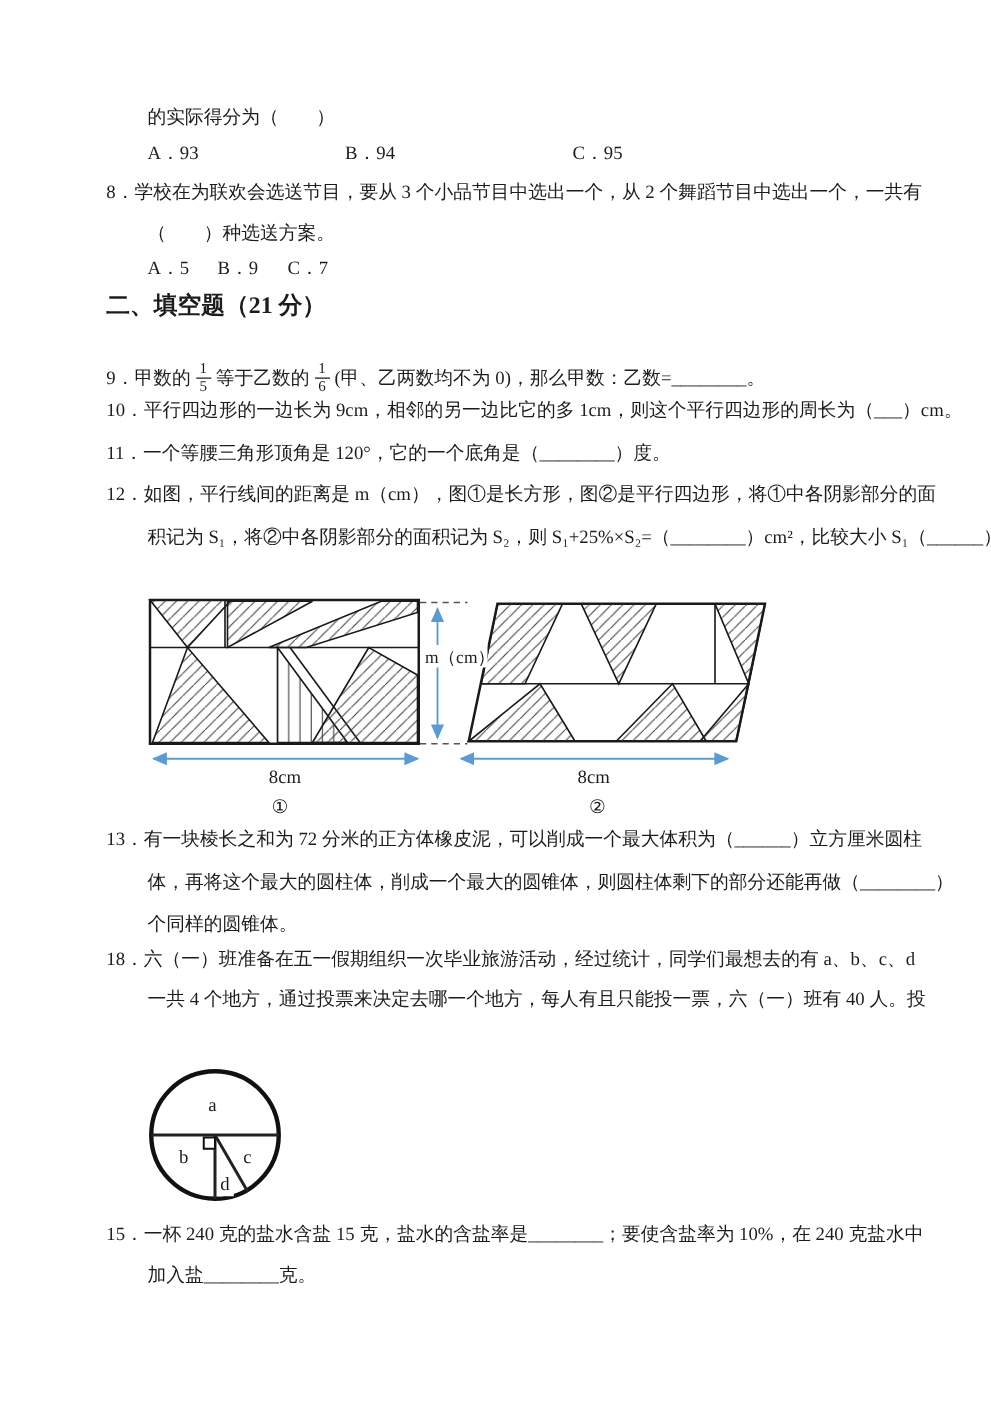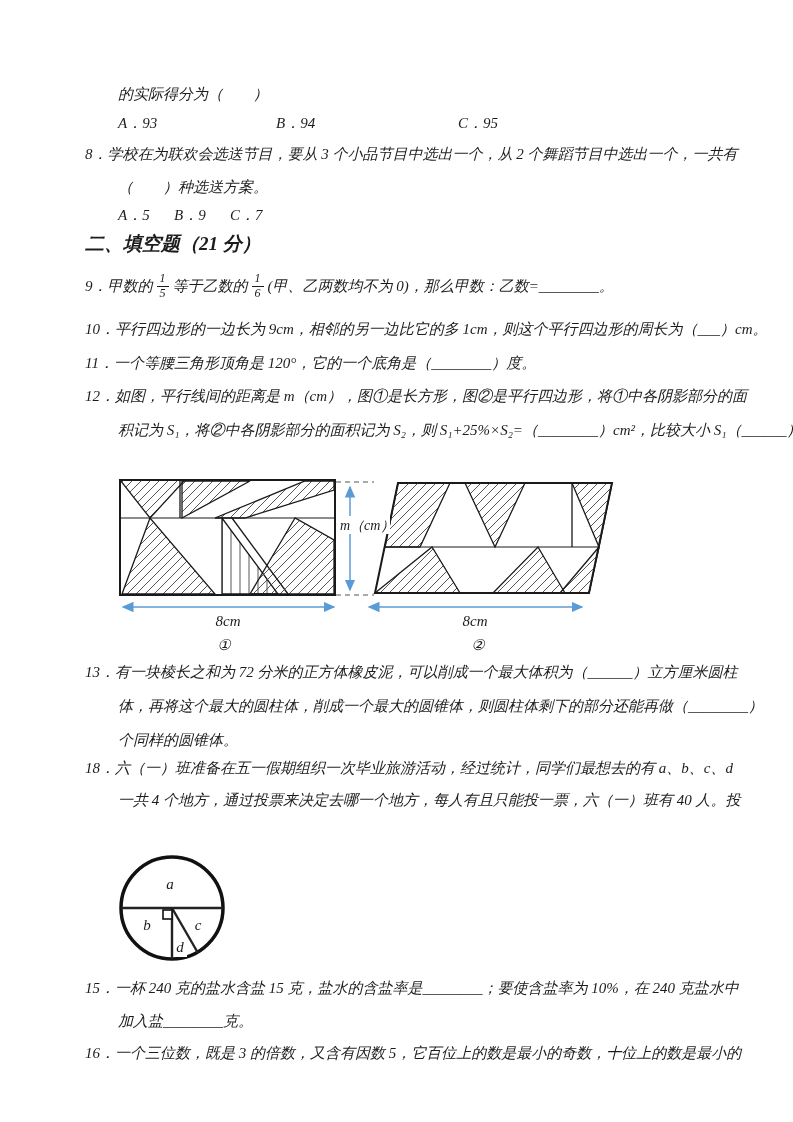--- a/index.html
+++ b/index.html
@@ -4,26 +4,25 @@
 <style>
   html,body{margin:0;padding:0;background:#ffffff;}
   #page{
     position:relative;
     width:793px;height:1122px;
     background:#ffffff;
     font-family:"Liberation Serif","DejaVu Serif",serif;
     font-size:15px;
     color:#1c1c1c;
     overflow:hidden;
-    font-style:italic;
   }
   .ln{position:absolute;white-space:nowrap;line-height:22px;}
   .opt{position:absolute;white-space:nowrap;line-height:22px;}
   .sec-title{position:absolute;font-weight:bold;font-size:19px;white-space:nowrap;text-align:center;}
-  .q9line{position:absolute;display:flex;align-items:center;white-space:nowrap;}
+  .q9line{position:absolute;display:flex;align-items:center;white-space:nowrap;margin-top:16px;}
   .frac{display:inline-flex;flex-direction:column;align-items:center;
         font-size:12px;line-height:1.15;margin:0 4px;vertical-align:middle;}
   .frac .den{border-top:1px solid #1c1c1c;padding:0 3px;}
   .frac .num{padding:0 3px;}
   svg{position:absolute;display:block;}
   svg text{font-family:"Liberation Serif","DejaVu Serif",serif;fill:#1c1c1c;}
 </style>
 </head>
 <body>
 
@@ -134,15 +133,14 @@
     <text x="65" y="43" font-size="15" text-anchor="middle">a</text>
     <text x="42" y="84" font-size="15" text-anchor="middle">b</text>
     <text x="93" y="84" font-size="15" text-anchor="middle">c</text>
     <rect x="69" y="91" width="13" height="20" fill="#ffffff"></rect>
     <text x="75" y="106" font-size="15" text-anchor="middle">d</text>
   </svg>
 
   <div class="ln" style="left:85px;top:977px">15．一杯 240 克的盐水含盐 15 克，盐水的含盐率是________；要使含盐率为 10%，在 240 克盐水中</div>
   <div class="ln" style="left:118px;top:1010px">加入盐________克。</div>
 
-  <div class="ln" style="left:85px;top:1042px">16．一个三位数，既是 3 的倍数，又含有因数 5，它百位上的数是最小的奇数，十位上的数是最小的</div>
 
 </div>
 
 </body></html>

